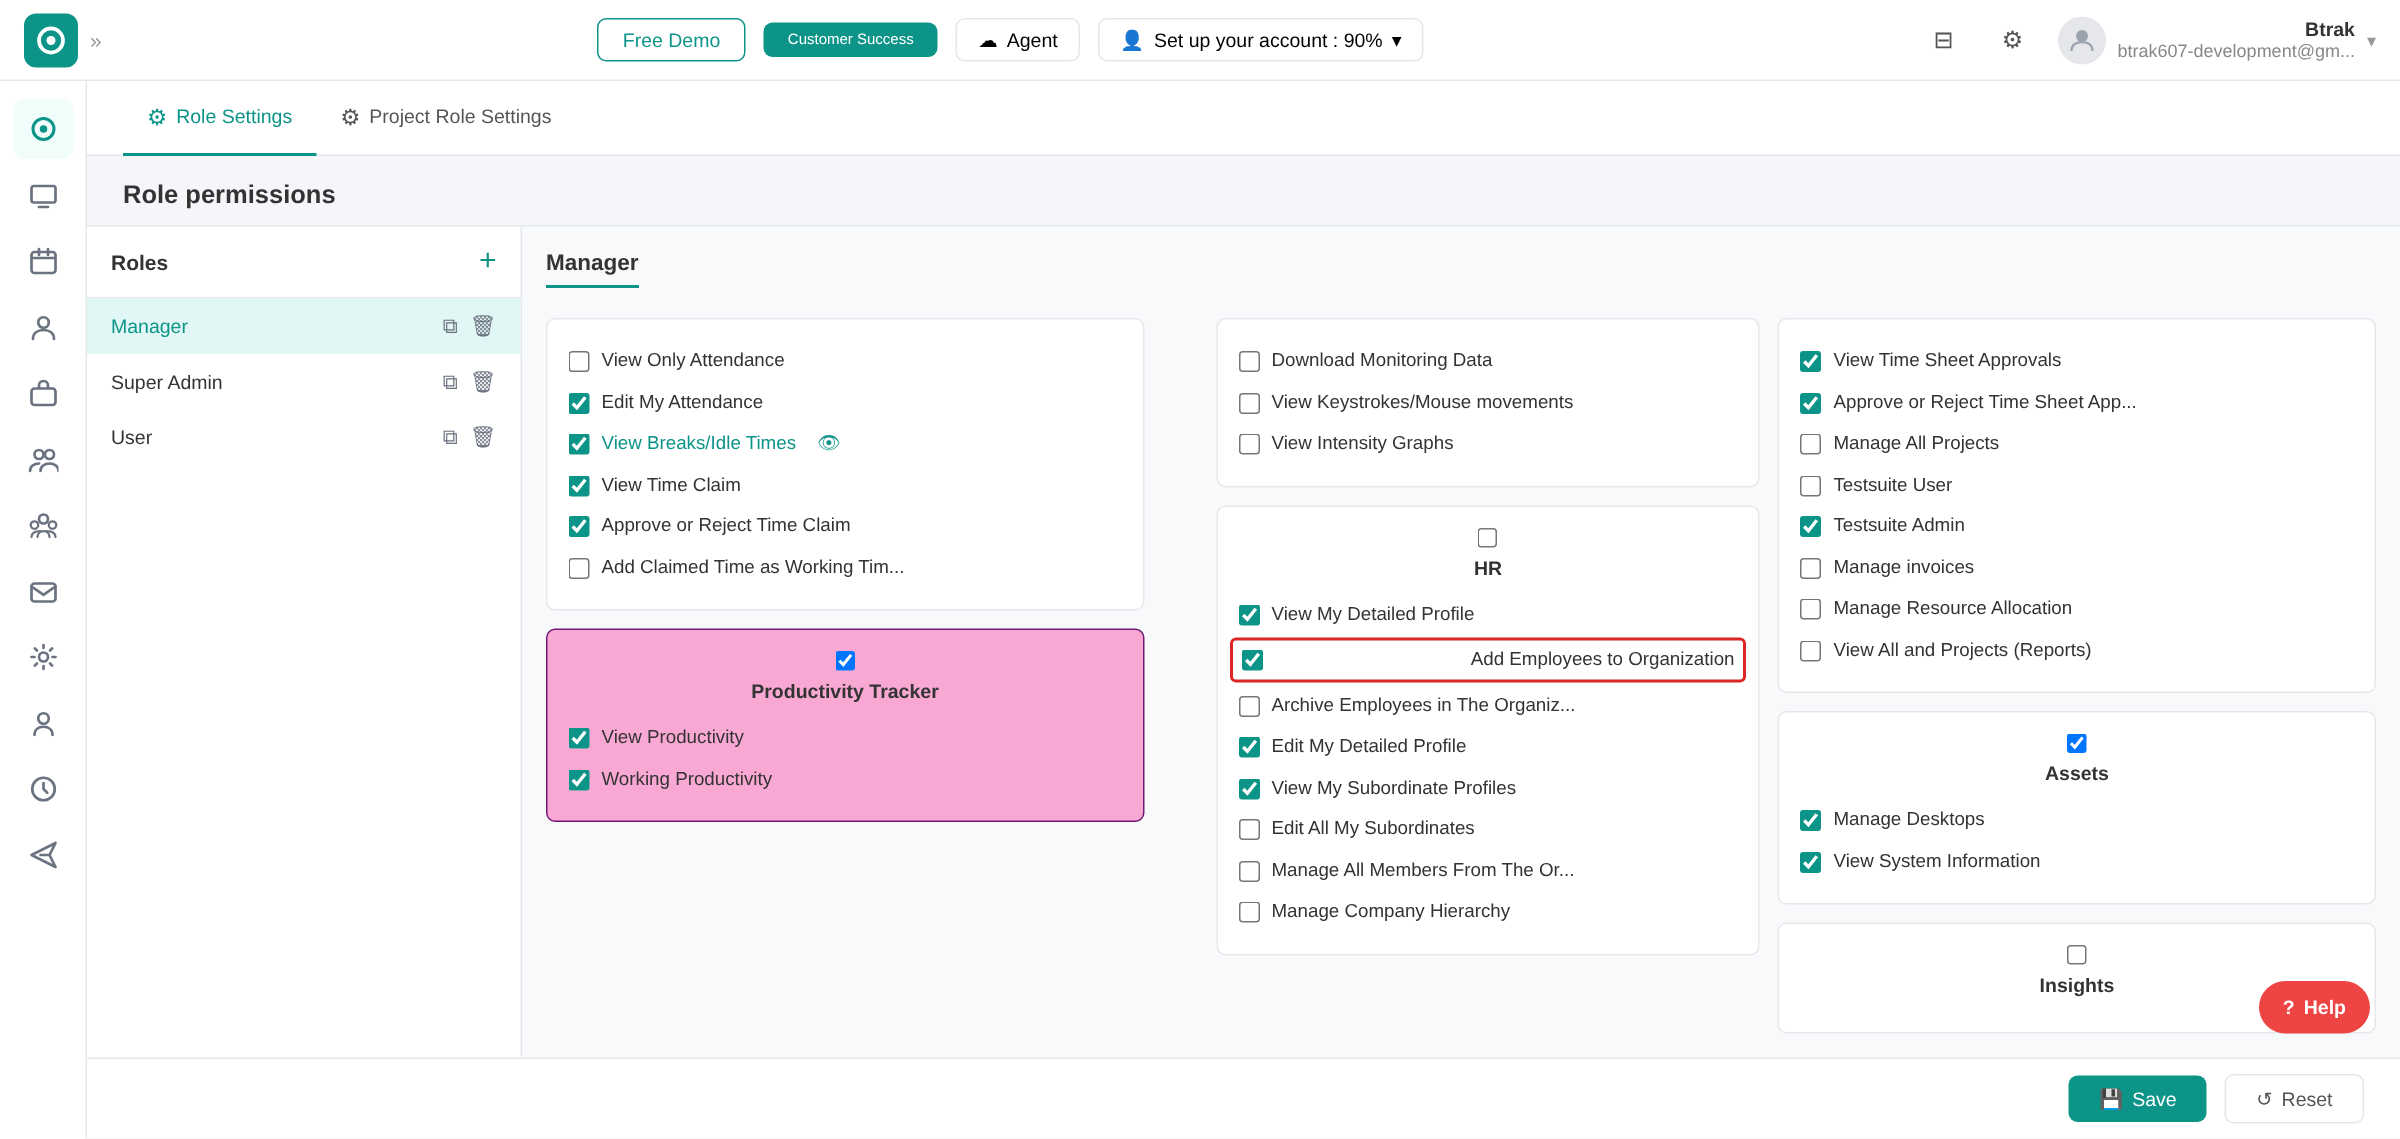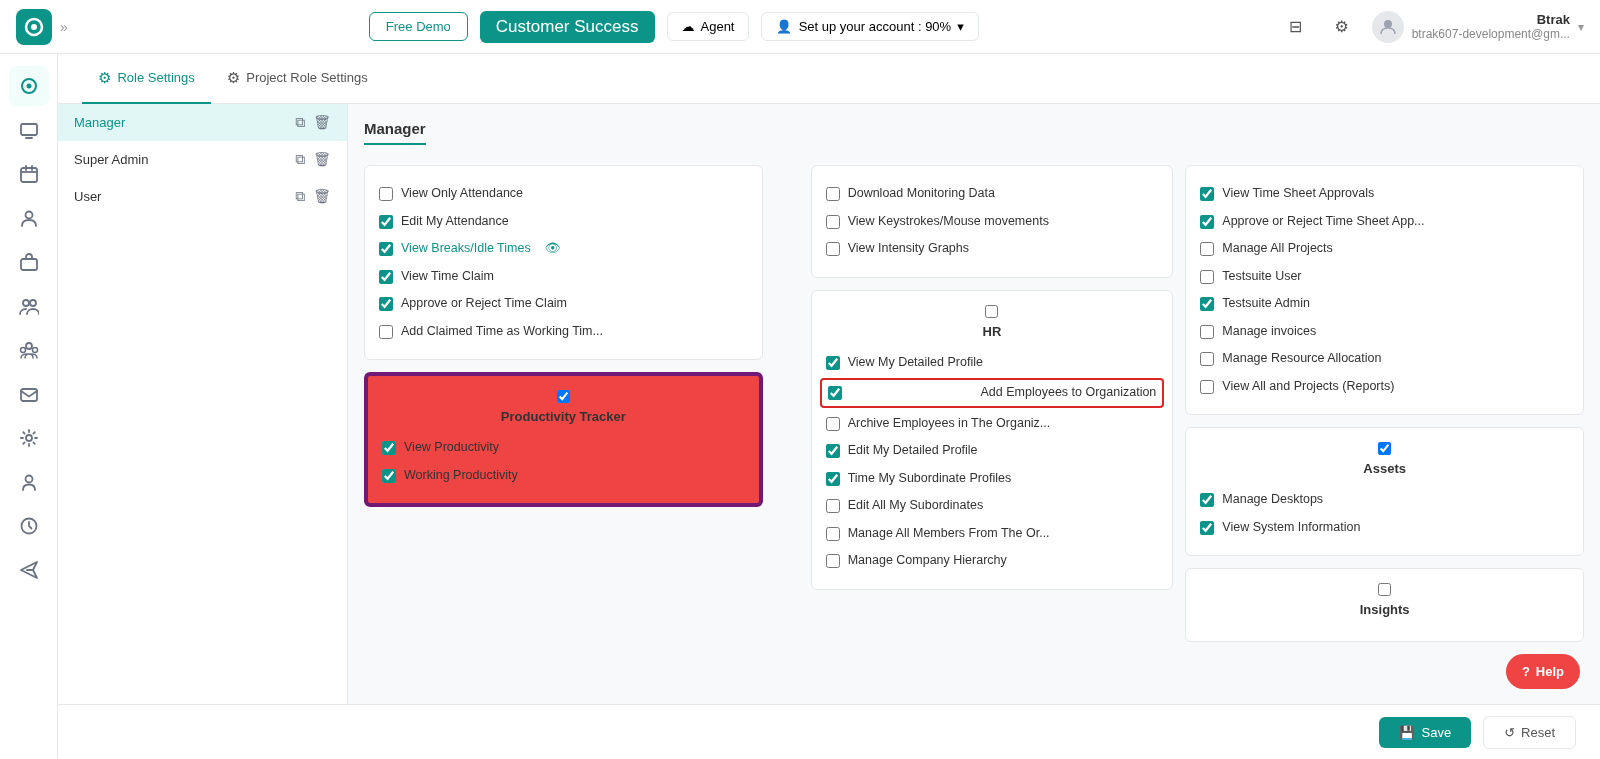--- a/index.html
+++ b/index.html
@@ -17,21 +17,21 @@
       display: flex; align-items: center; justify-content: center; color: white; font-size: 18px;
     }
     .topbar-chevron { color: #999; font-size: 14px; }
     .topbar-center { display: flex; align-items: center; gap: 12px; }
     .btn-free-demo {
       border: 1.5px solid #0d9488; color: #0d9488; background: transparent;
       padding: 6px 16px; border-radius: 6px; cursor: pointer; font-size: 13px;
     }
     .btn-customer-success {
       background: #0d9488; color: white; border: none;
-      padding: 6px 16px; border-radius: 6px; cursor: pointer; font-size: 17px;
+      padding: 6px 16px; border-radius: 6px; cursor: pointer; font-size: 10px;
     }
     .btn-agent {
       display: flex; align-items: center; gap: 6px; border: 1px solid #e5e7eb;
       background: #fff; padding: 6px 14px; border-radius: 6px; cursor: pointer; font-size: 13px;
     }
     .btn-setup {
       display: flex; align-items: center; gap: 6px; border: 1px solid #e5e7eb;
       background: #fff; padding: 6px 14px; border-radius: 6px; cursor: pointer; font-size: 13px;
     }
     .topbar-right { display: flex; align-items: center; gap: 14px; }
@@ -163,21 +163,21 @@
 
     
     .help-btn {
       position: fixed; bottom: 70px; right: 20px;
       background: #ef4444; color: white; border: none; border-radius: 50px;
       padding: 10px 16px; cursor: pointer; font-size: 13px; font-weight: 600;
       display: flex; align-items: center; gap: 6px; z-index: 200;
     }
 
     .productivity-section {
-      background: #ef4444; border: 4px solid #701a75; border-radius: 6px;
+      background: #f9a8d4; border: 1px solid #701a75; border-radius: 6px;
       padding: 14px; margin-top: 0;
     }
 
     .col-left { display: flex; flex-direction: column; gap: 12px; }
   </style>
 </head>
 <body>
 
 <div class="topbar">
   <div class="topbar-left">
@@ -309,24 +309,29 @@
     <div class="tab active">
       <span class="tab-icon">⚙</span>
       <span>Role Settings</span>
     </div>
     <div class="tab">
       <span class="tab-icon">⚙</span>
       <span>Project Role Settings</span>
     </div>
   </div>
 
+  <div class="rp-header">Role permissions</div>
 
   <div class="rp-body">
 
     <div class="roles-panel">
+      <div class="roles-header">
+        <span>Roles</span>
+        <span class="add-btn">+</span>
+      </div>
       <div class="role-item active">
         <span>Manager</span>
         <div class="role-actions">
           <span class="role-action-btn">⧉</span>
           <span class="role-action-btn">🗑</span>
         </div>
       </div>
       <div class="role-item">
         <span>Super Admin</span>
         <div class="role-actions">
@@ -429,21 +434,21 @@
             <div class="perm-item">
               <input type="checkbox" style="">
               <label>Archive Employees in The Organiz...</label>
             </div>
             <div class="perm-item">
               <input type="checkbox" checked="" style="">
               <label>Edit My Detailed Profile</label>
             </div>
             <div class="perm-item">
               <input type="checkbox" checked="" style="">
-              <label>Time My Subordinate Profiles</label>
+              <label>View My Subordinate Profiles</label>
             </div>
             <div class="perm-item">
               <input type="checkbox" style="">
               <label>Edit All My Subordinates</label>
             </div>
             <div class="perm-item">
               <input type="checkbox" style="">
               <label>Manage All Members From The Or...</label>
             </div>
             <div class="perm-item">

